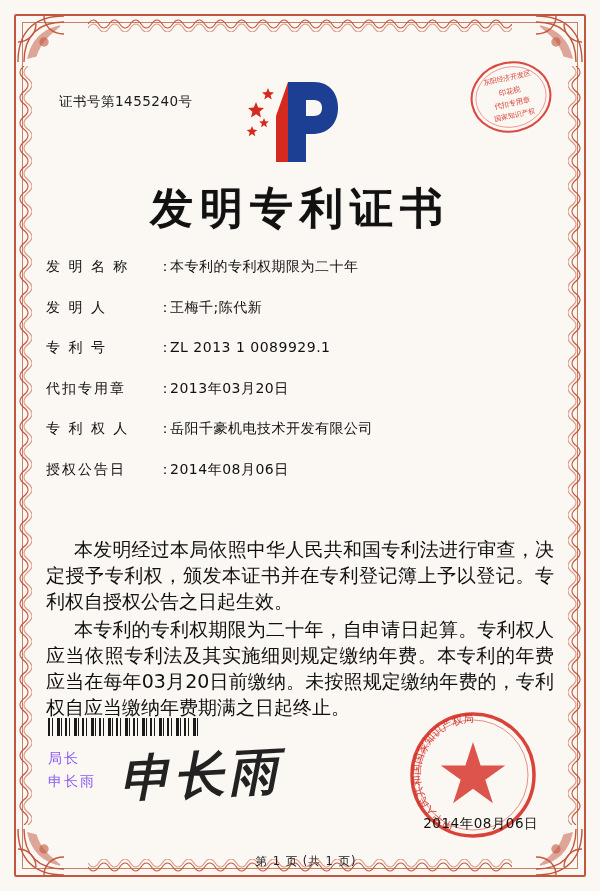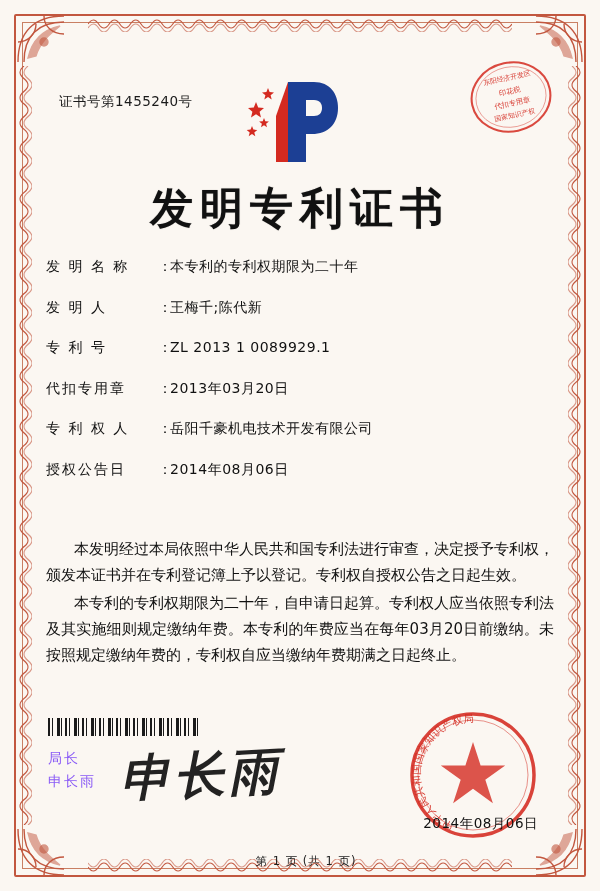--- a/index.html
+++ b/index.html
@@ -90,21 +90,21 @@
     width:112px;flex:0 0 112px;
     letter-spacing:2px;
     white-space:nowrap;
   }
   .field .colon{width:12px;flex:0 0 12px;}
   .field .value{flex:1;letter-spacing:.5px;}
 
   
   .body-text{
     position:absolute;left:46px;right:46px;top:536px;
-    font-size:15px;line-height:26px;color:#111;
+    font-size:19px;line-height:26px;color:#111;
     text-align:justify;
   }
   .body-text p{margin:0 0 2px 0;text-indent:28px;}
 
   
   .barcode{
     position:absolute;left:48px;top:718px;width:150px;height:18px;
     background:repeating-linear-gradient(90deg,
       #1a1a1a 0 2px, transparent 2px 4px,
       #1a1a1a 4px 5px, transparent 5px 9px,

